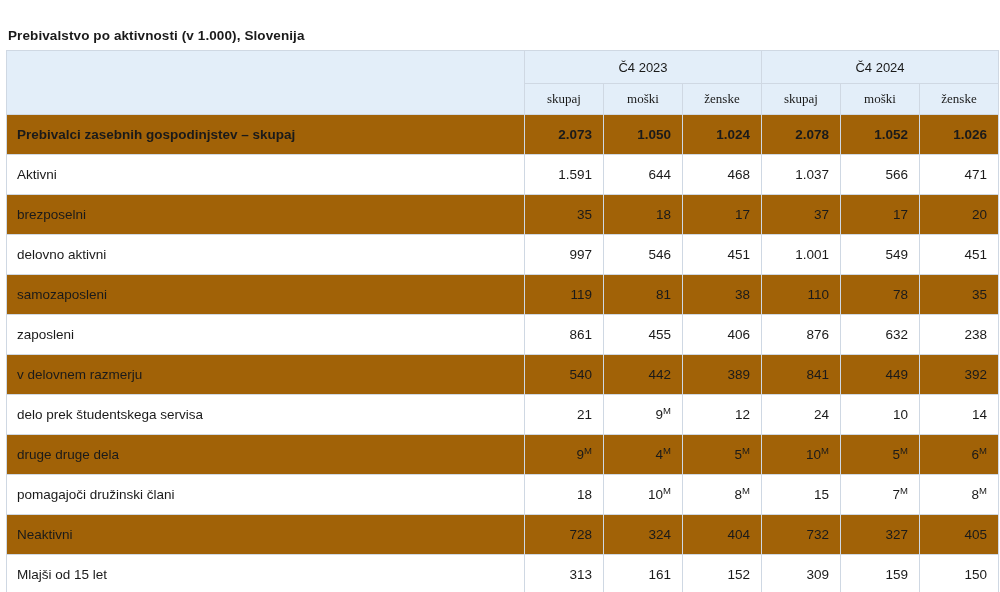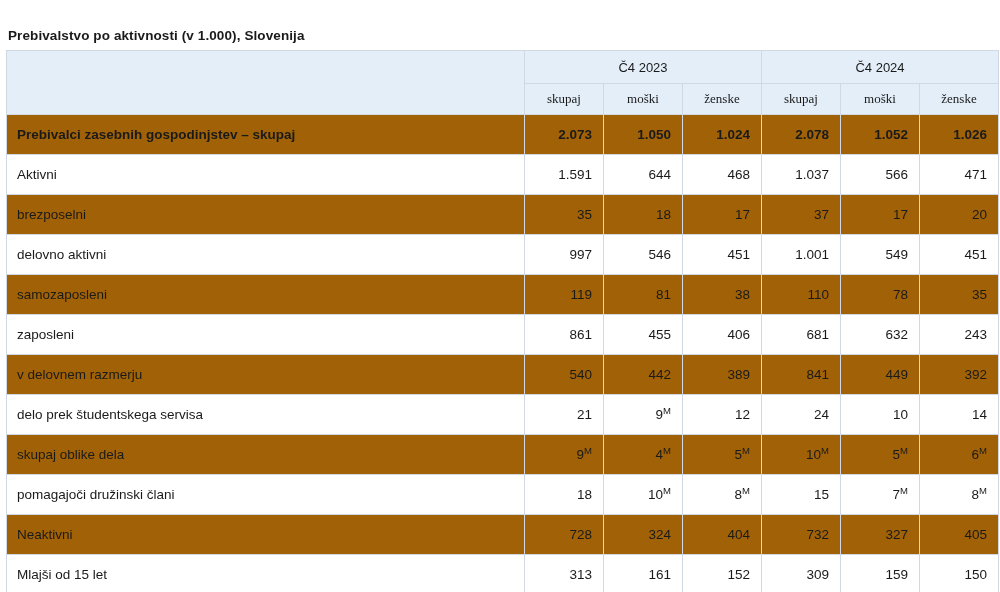--- a/index.html
+++ b/index.html
@@ -170,44 +170,44 @@
           <td class="num"><span>38</span></td>
           <td class="num"><span>110</span></td>
           <td class="num"><span>78</span></td>
           <td class="num"><span>35</span></td>
         </tr>
         <tr>
           <td class="label ind-2">zaposleni</td>
           <td class="num"><span>861</span></td>
           <td class="num"><span>455</span></td>
           <td class="num"><span>406</span></td>
-          <td class="num"><span>681</span></td>
+          <td class="num"><span>876</span></td>
           <td class="num"><span>632</span></td>
-          <td class="num"><span>243</span></td>
+          <td class="num"><span>238</span></td>
         </tr>
         <tr class="shaded">
           <td class="label ind-3">v delovnem razmerju</td>
           <td class="num"><span>540</span></td>
           <td class="num"><span>442</span></td>
           <td class="num"><span>389</span></td>
           <td class="num"><span>841</span></td>
           <td class="num"><span>449</span></td>
           <td class="num"><span>392</span></td>
         </tr>
         <tr>
           <td class="label ind-3">delo prek študentskega servisa</td>
           <td class="num"><span>21</span></td>
           <td class="num"><span>9</span><sup class="flag">M</sup></td>
           <td class="num"><span>12</span></td>
           <td class="num"><span>24</span></td>
           <td class="num"><span>10</span></td>
           <td class="num"><span>14</span></td>
         </tr>
         <tr class="shaded">
-          <td class="label ind-3">skupaj oblike dela</td>
+          <td class="label ind-3">druge druge dela</td>
           <td class="num"><span>9</span><sup class="flag">M</sup></td>
           <td class="num"><span>4</span><sup class="flag">M</sup></td>
           <td class="num"><span>5</span><sup class="flag">M</sup></td>
           <td class="num"><span>10</span><sup class="flag">M</sup></td>
           <td class="num"><span>5</span><sup class="flag">M</sup></td>
           <td class="num"><span>6</span><sup class="flag">M</sup></td>
         </tr>
         <tr>
           <td class="label ind-2">pomagajoči družinski člani</td>
           <td class="num"><span>18</span></td>

